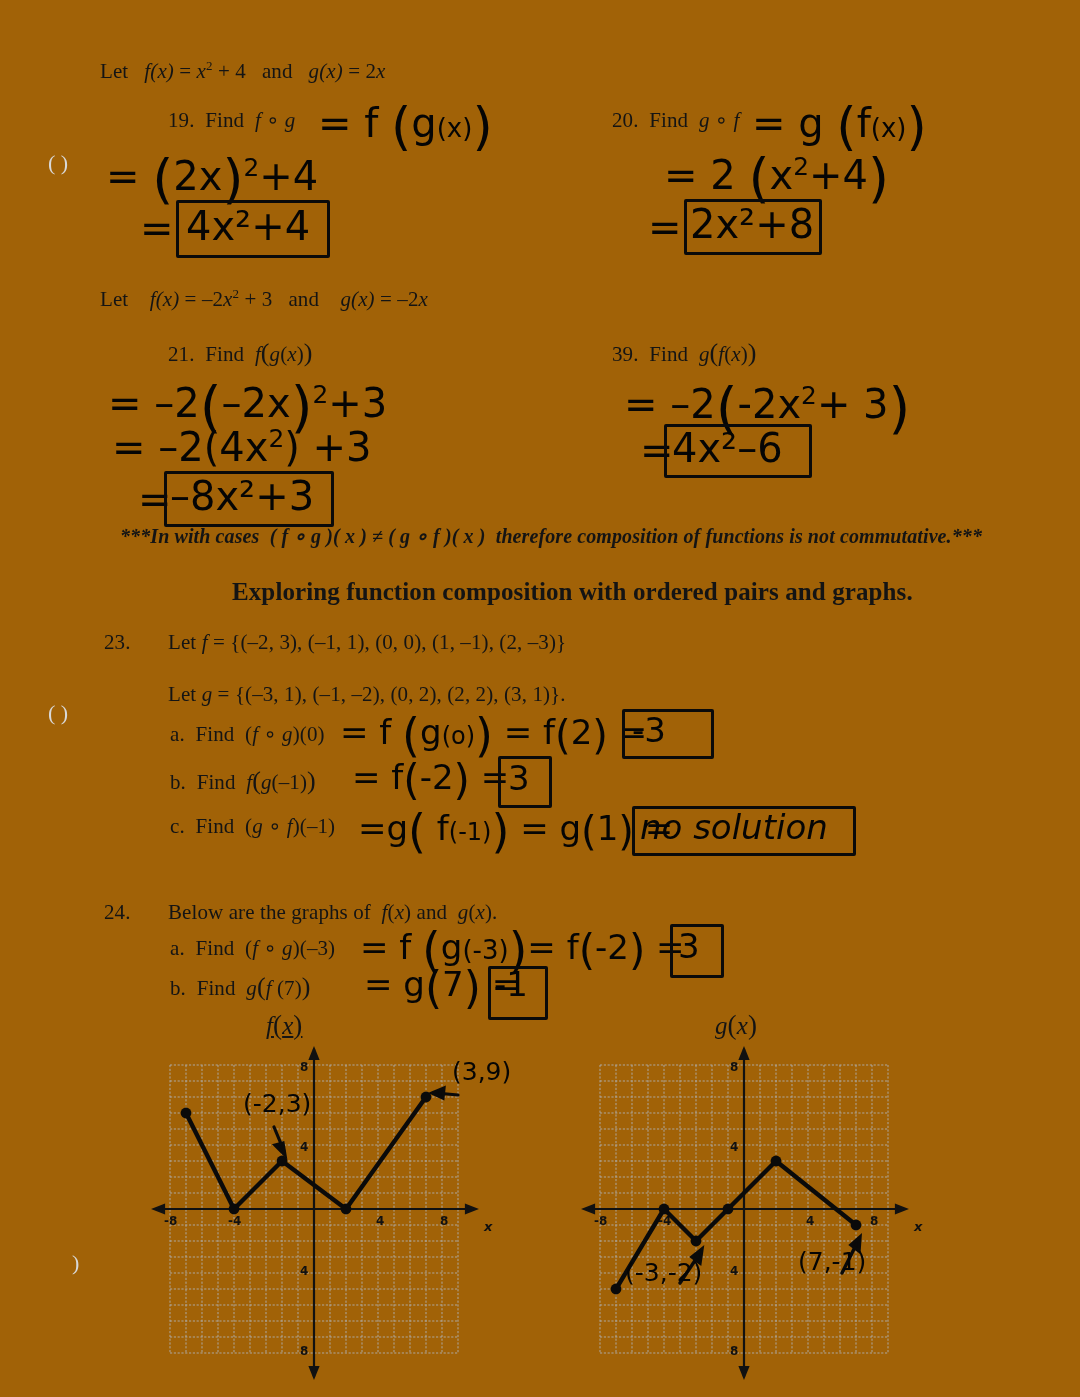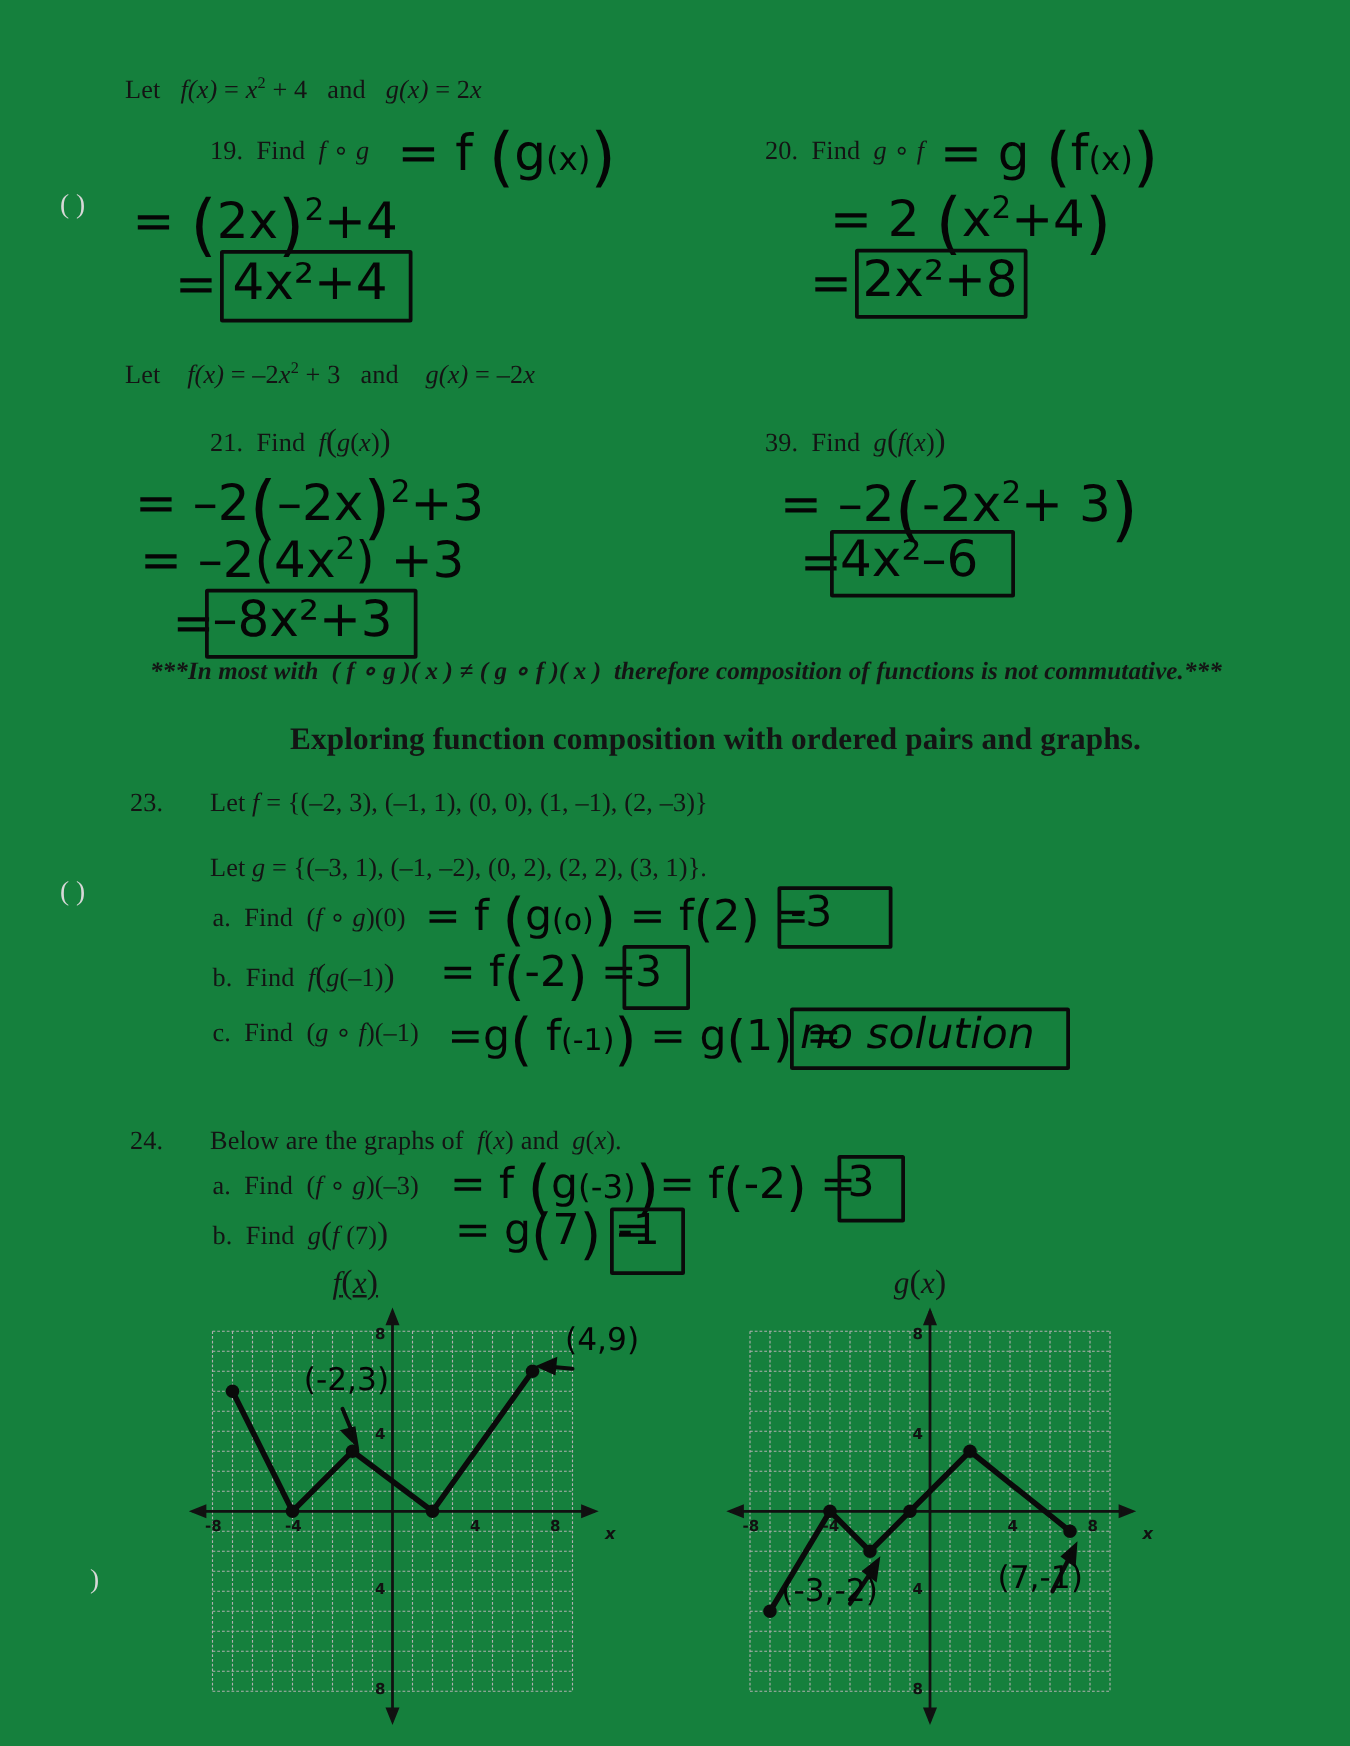--- a/index.html
+++ b/index.html
@@ -13,21 +13,21 @@
     position: relative;
     font-family: "Liberation Serif", serif;
     color: #111111;
     overflow: hidden;
   }
   .page {
     position: absolute;
     left: 0; top: 0;
     width: 1080px;
     height: 1397px;
-    background: #15803d;
+    background: #a16207;
   }
   
   .pr {
     position: absolute;
     font-family: "Liberation Serif", serif;
     font-size: 21px;
     color: #141414;
     white-space: nowrap;
     letter-spacing: .1px;
   }
@@ -141,21 +141,21 @@
     &nbsp;<i>g</i><span style="font-size:26px;">(</span><i>f</i>(<i>x</i>)<span style="font-size:26px;">)</span>
   </div>
   <div class="hw hw-lg" style="left:624px; top:375px;">
     = –2<span style="font-size:56px; vertical-align:-9px;">(</span>-2x<span class="hwsup">2</span>+ 3<span style="font-size:56px; vertical-align:-9px;">)</span>
   </div>
   <div class="hw hw-lg" style="left:640px; top:427px;">=</div>
   <div class="ansbox" style="left:664px; top:424px; width:142px; height:48px;"></div>
   <div class="hw hw-lg" style="left:672px; top:425px;">4x²–6</div>
 
   <div class="pr note-italic" style="left:120px; top:524px;">
-    <span>***</span><span>In most with</span>
+    <span>***</span><span>In with cases</span>
     <span>&nbsp;( <i>f</i> ∘ <i>g</i> )( <i>x</i> )</span>
     <span>≠</span>
     <span>( <i>g</i> ∘ <i>f</i> )( <i>x</i> )&nbsp;</span>
     <span>therefore composition of functions is not commutative.</span><span>***</span>
   </div>
 
   <div class="pr heading" style="left:232px; top:578px;">Exploring function composition with ordered pairs and graphs.</div>
 
   <div class="pr" style="left:104px; top:630px;">23.</div>
   <div class="pr" style="left:168px; top:630px;">
@@ -308,21 +308,21 @@
     </g>
 
     <g stroke="#0a0a0a" stroke-width="3.2" fill="#0a0a0a" stroke-linecap="round">
       <line x1="134" y1="82" x2="144" y2="106"></line>
       <polygon points="145,110 135,100 143,98"></polygon>
       <line x1="318" y1="50" x2="296" y2="48"></line>
       <polygon points="292,48 304,43 303,53"></polygon>
     </g>
   </svg>
   <div class="hw hw-sm" style="left:243px; top:1089px;">(-2,3)</div>
-  <div class="hw hw-sm" style="left:452px; top:1057px;">(4,9)</div>
+  <div class="hw hw-sm" style="left:452px; top:1057px;">(3,9)</div>
 
   <svg class="graph" style="left:570px; top:1045px;" width="360" height="340" viewBox="0 0 360 340">
     <g stroke="#b0b0b0" stroke-width="0.9" stroke-dasharray="2.2 1.6">
       <line x1="30" y1="20" x2="30" y2="308"></line>
       <line x1="46" y1="20" x2="46" y2="308"></line>
       <line x1="62" y1="20" x2="62" y2="308"></line>
       <line x1="78" y1="20" x2="78" y2="308"></line>
       <line x1="94" y1="20" x2="94" y2="308"></line>
       <line x1="110" y1="20" x2="110" y2="308"></line>
       <line x1="126" y1="20" x2="126" y2="308"></line>

